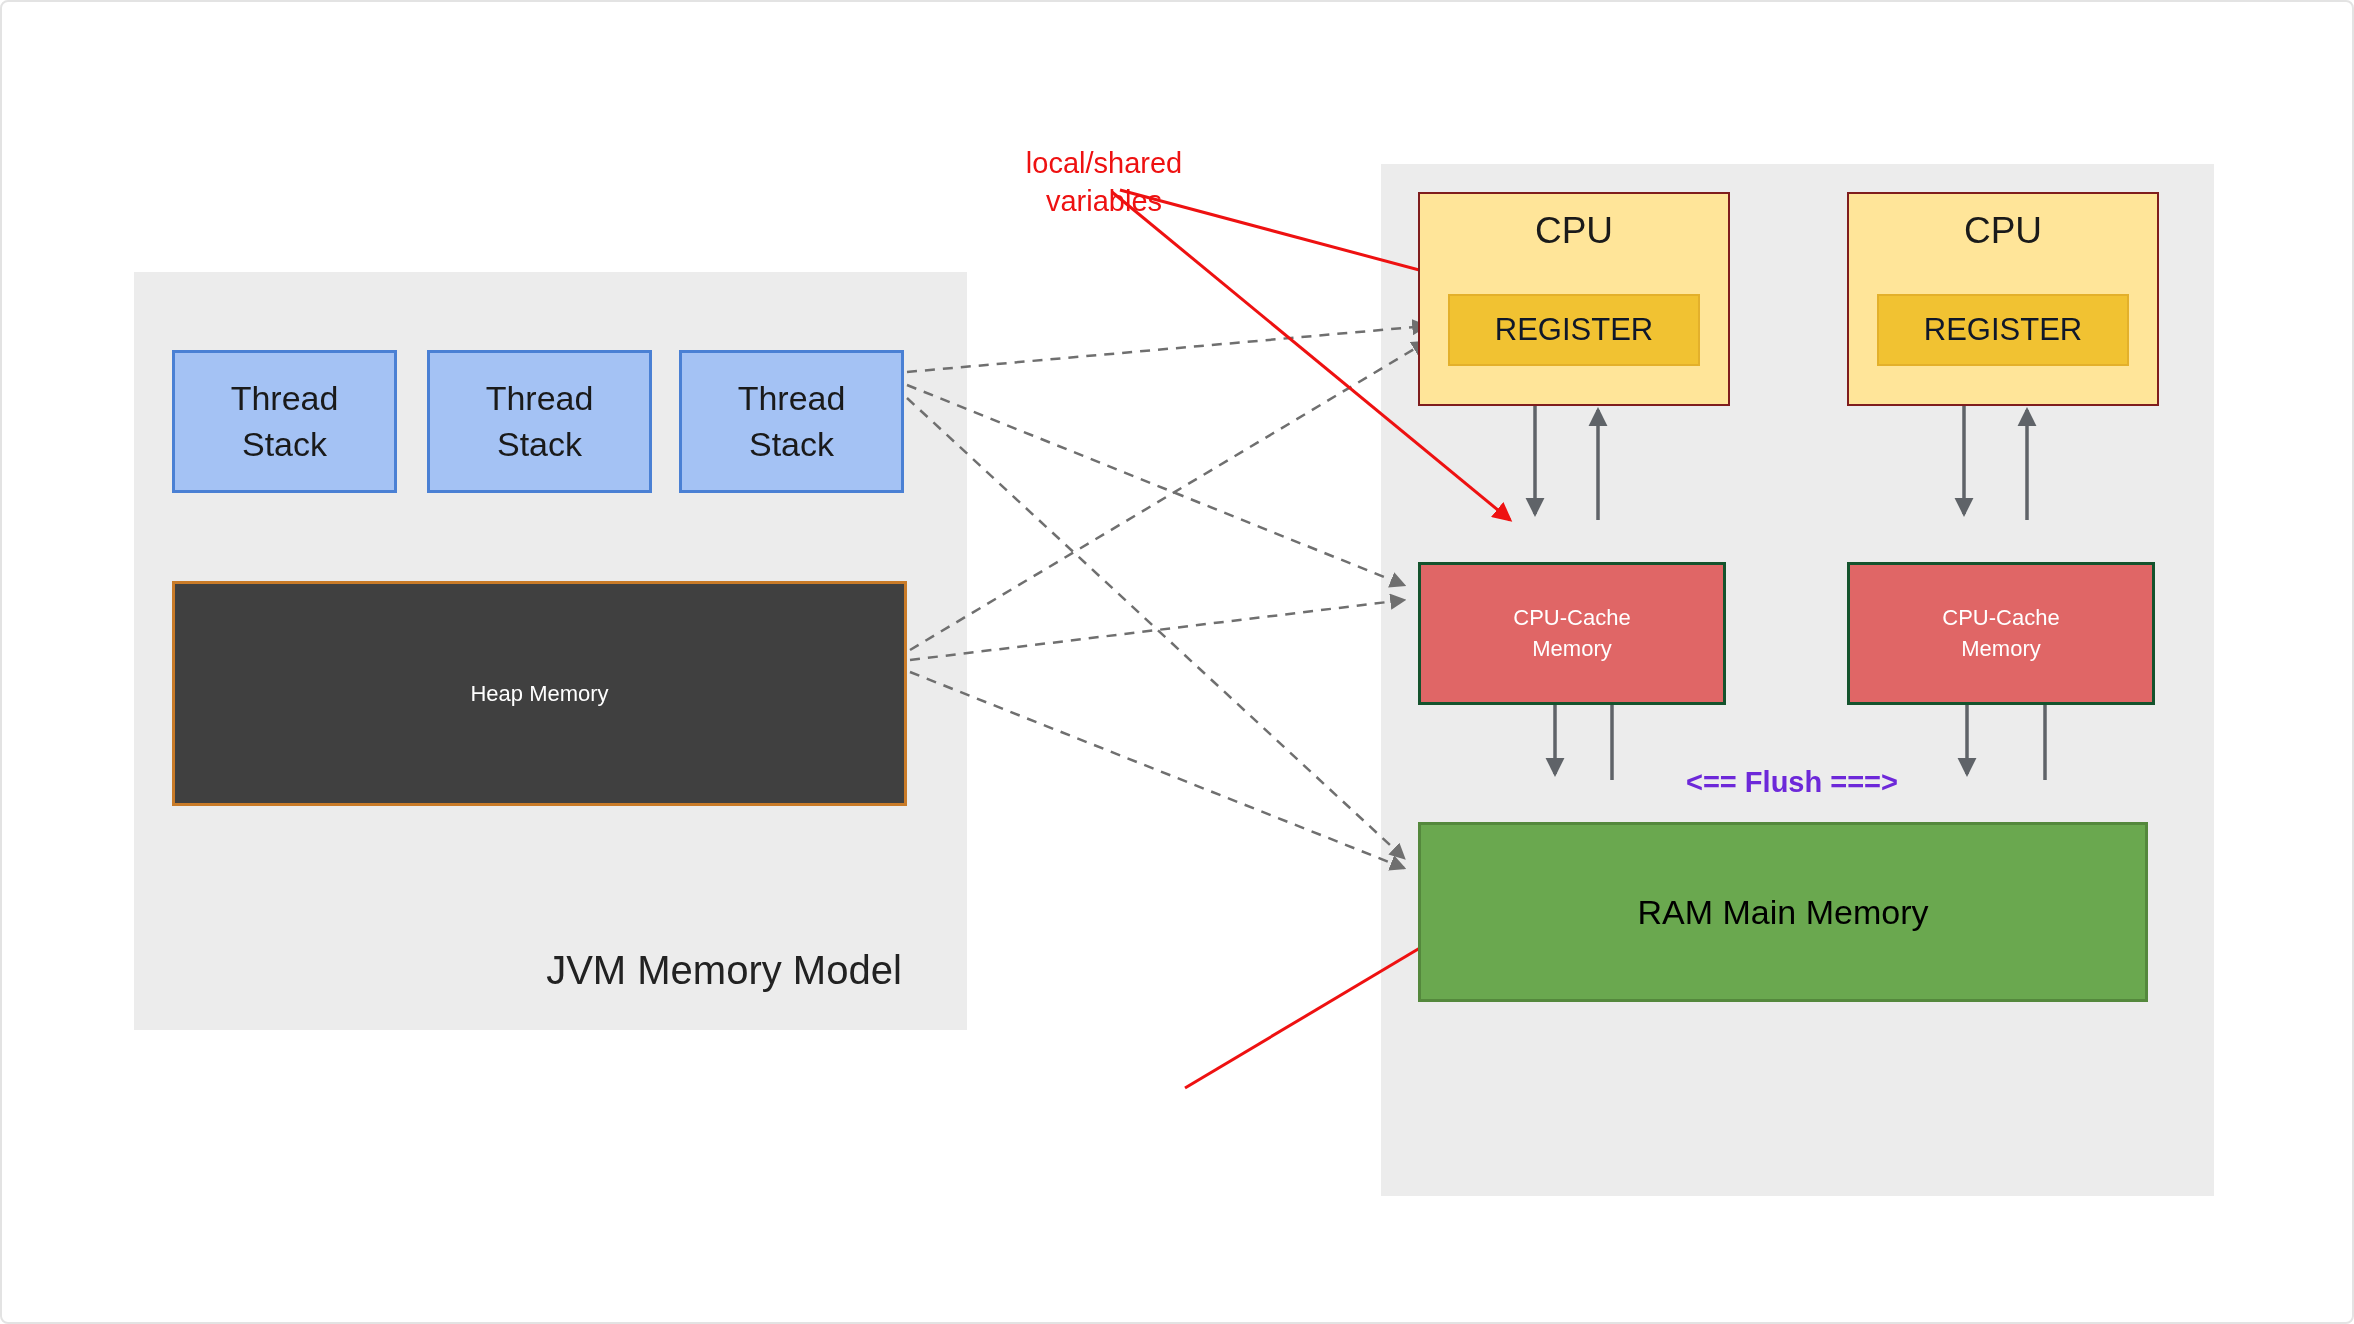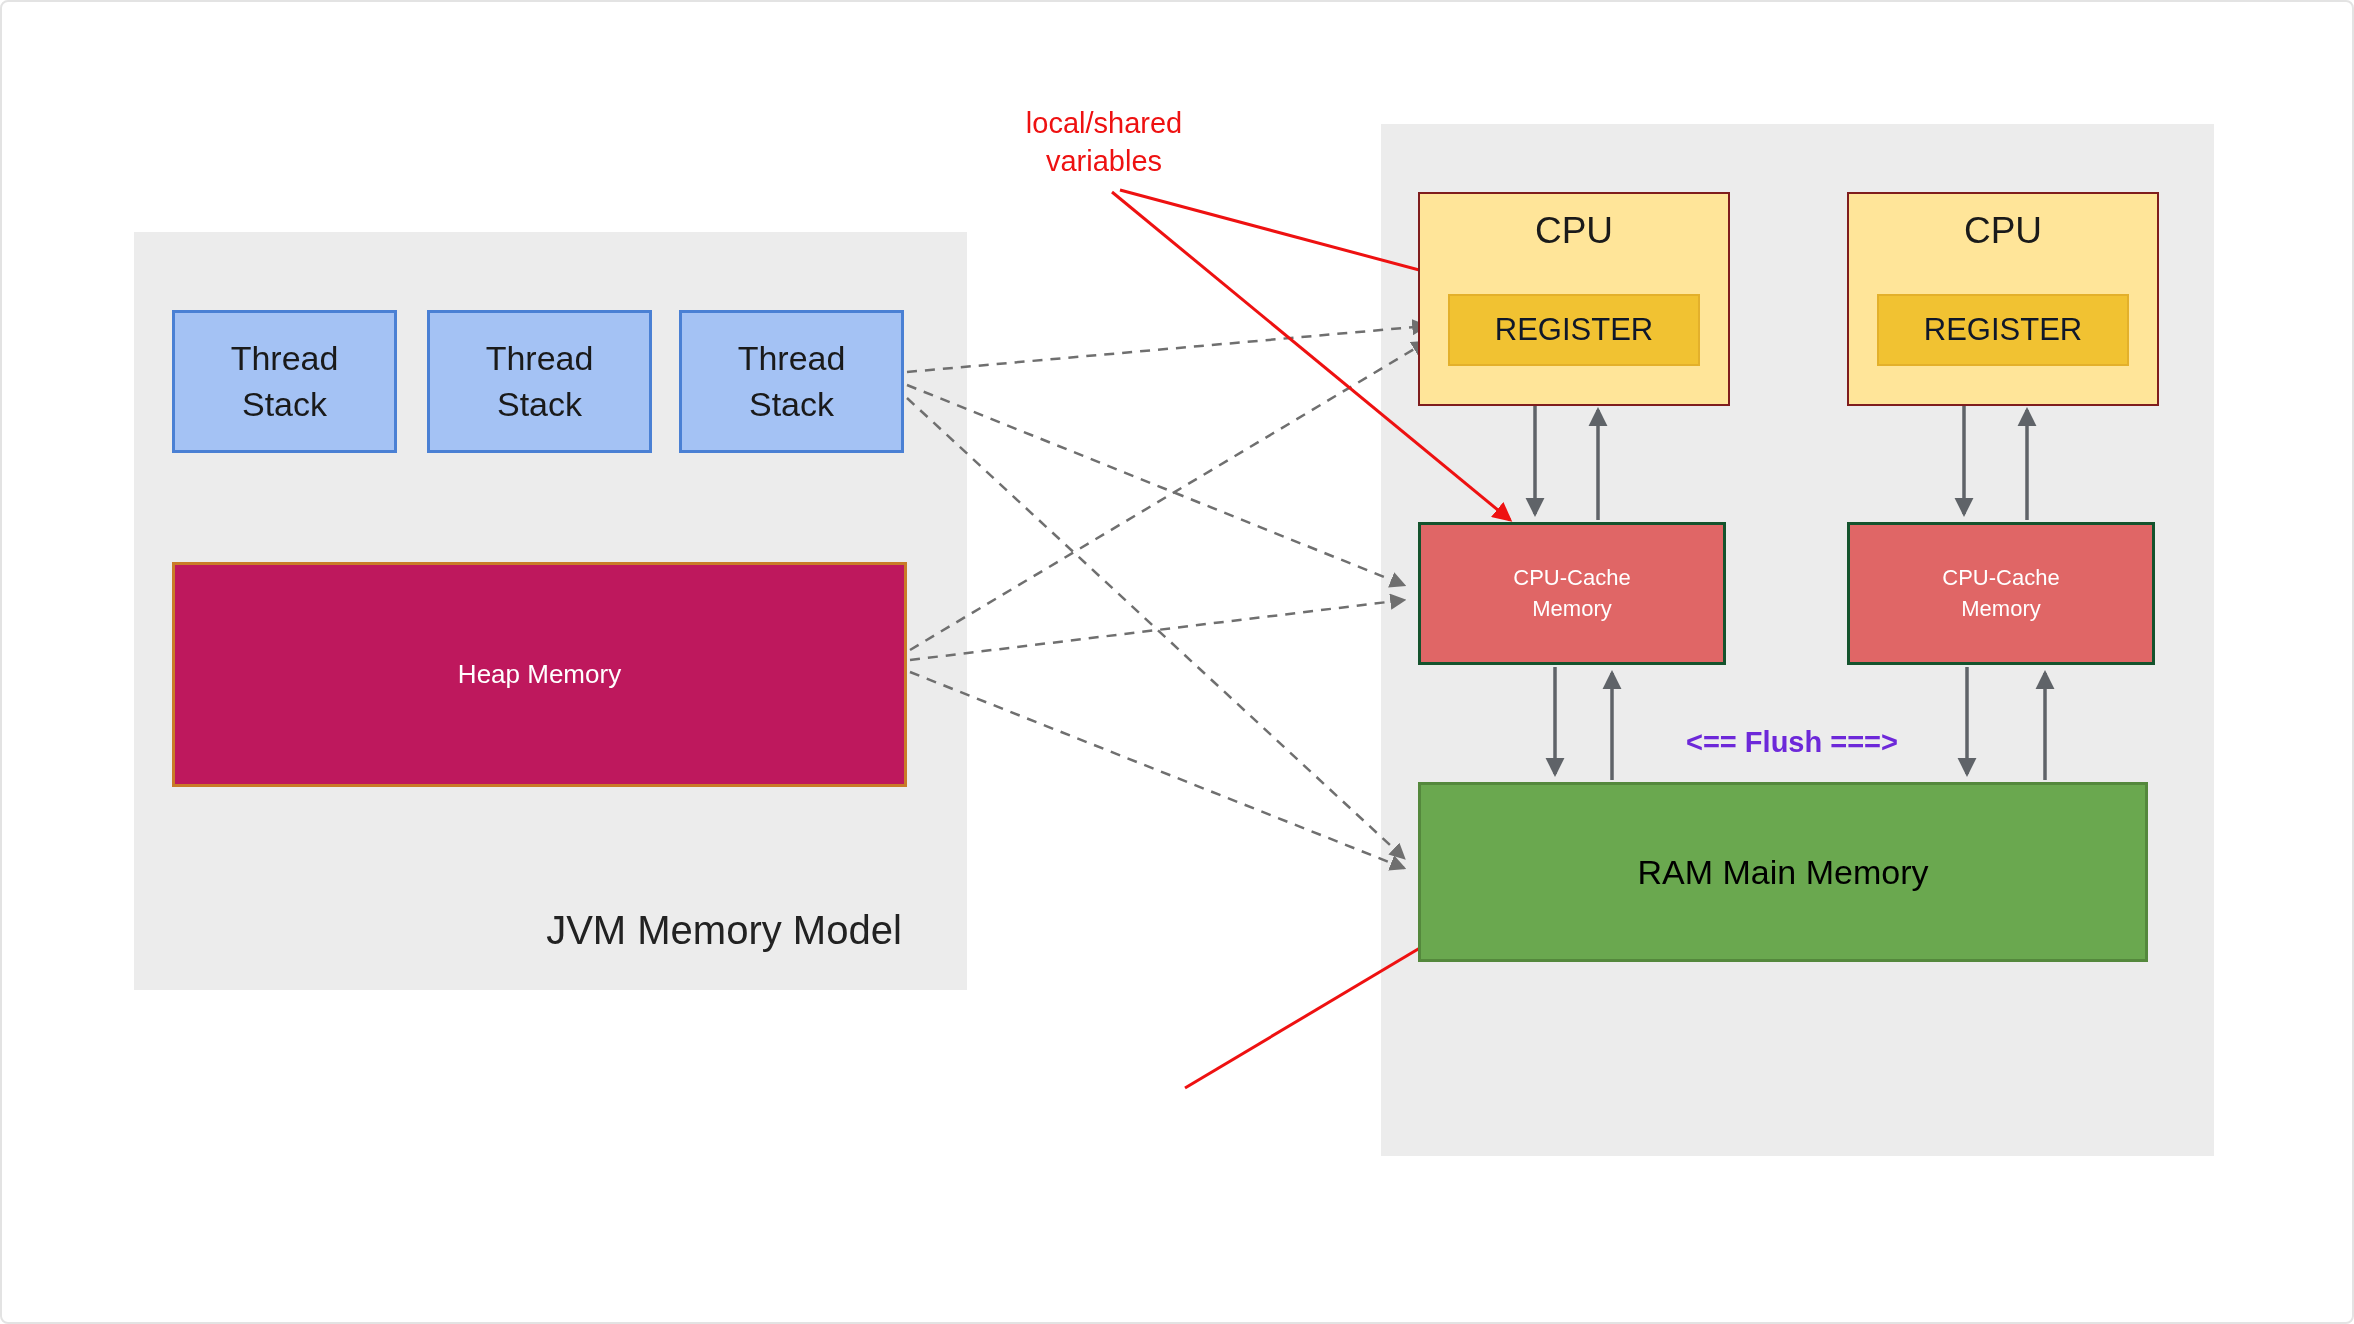--- a/index.html
+++ b/index.html
@@ -7,21 +7,21 @@
     position: relative;
     width: 2354px;
     height: 1324px;
     background: #ffffff;
     border: 2px solid #e3e3e3;
     border-radius: 8px;
     box-sizing: border-box;
     font-family: "Liberation Sans", sans-serif;
     overflow: hidden;
   }
-  .abs { position: absolute; box-sizing: border-box; }
+  .abs { position: absolute; box-sizing: border-box; margin-top: 40px; }
   .panel { background: #ececec; }
   .panel-title {
     font-size: 40px;
     color: #222222;
     text-align: center;
   }
   .box {
     display: flex;
     align-items: center;
     justify-content: center;
@@ -33,25 +33,25 @@
     background: #a4c2f4;
     border: 3px solid #4a80d4;
     color: #1a1a1a;
     font-size: 34px;
     line-height: 1.35;
   }
   .ts1 { left: 170px; }
   .ts2 { left: 425px; }
   .ts3 { left: 677px; }
   .heap {
-    left: 170px; top: 560px; width: 735px; height: 225px;
-    background: #be185d;
+    left: 170px; top: 539px; width: 735px; height: 225px;
+    background: #404040;
     border: 3px solid #c97b28;
     color: #ffffff;
-    font-size: 26px;
+    font-size: 22px;
   }
   .cpu-box {
     width: 308px; height: 210px;
     background: #ffe599;
     border: 2px solid #7f1d1d;
     position: absolute;
   }
   .cpu-box .cpu-name {
     position: absolute;
     top: 16px; left: 0; width: 100%;

